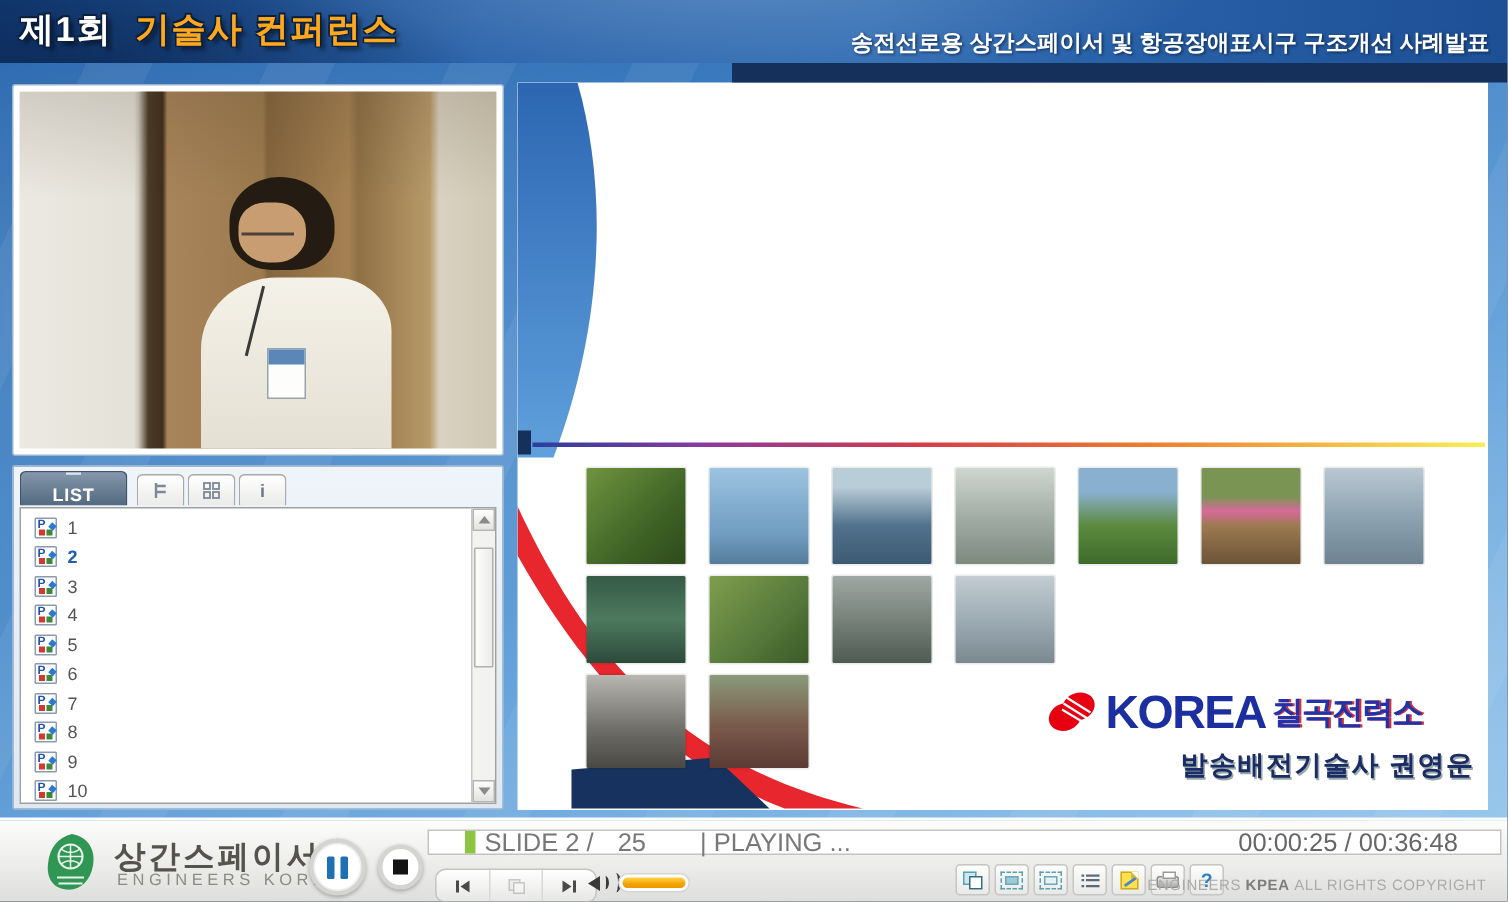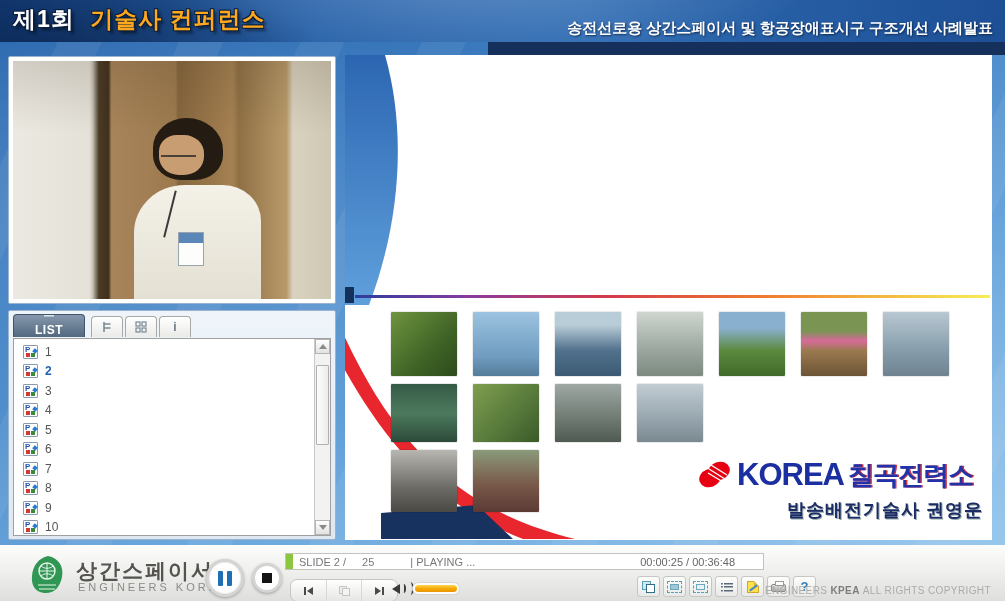--- a/index.html
+++ b/index.html
@@ -93,40 +93,40 @@
   .p6{background:linear-gradient(180deg,#7a9454 30%,#d86a9a 45%,#9c7a50 60%,#6b5436);}
   .p7{background:linear-gradient(180deg,#b9c8d2,#8aa0ae 55%,#6e8290);}
   .p8{background:linear-gradient(180deg,#355a46,#4d7a5e 50%,#2c4a3a);}
   .p9{background:linear-gradient(135deg,#7f9e4e,#55783a 60%,#3a5a28);}
   .p10{background:linear-gradient(180deg,#9fa8a4,#6f7a72 60%,#4f5a52);}
   .p11{background:linear-gradient(180deg,#c2ccd2,#97a6ae 60%,#7a8890);}
   .p12{background:linear-gradient(180deg,#b8b6b0,#6e6c66 60%,#4a4844);}
   .p13{background:linear-gradient(180deg,#8a9a7a,#7a5a4a 55%,#5a3a34);}
   .kepco{position:absolute;left:352px;top:402px;z-index:2;display:flex;align-items:center;gap:4px;white-space:nowrap;}
   .kepco-word{font-size:31px;font-weight:bold;color:#1b2fa0;letter-spacing:-1px;}
-  .kepco-suffix{font-size:26px;font-weight:bold;color:#2233aa;letter-spacing:-1px;text-shadow:1.5px 0 0 #d03040;}
+  .kepco-suffix{font-size:21px;font-weight:bold;color:#2233aa;letter-spacing:-1px;text-shadow:1.5px 0 0 #d03040;}
   .s-author{position:absolute;left:390px;top:443px;width:300px;z-index:2;text-align:center;
     font-size:18px;font-weight:bold;color:#1a2b66;letter-spacing:1px;text-shadow:1px 1px 0 #9aa;white-space:nowrap;}
 
   
   .bar{position:absolute;left:0;top:545px;width:1005px;height:56px;z-index:4;
     background:linear-gradient(#fcfcfb,#ececea 55%,#dededc);border-top:2px solid #fdfdfc;}
   .org-logo{position:absolute;left:30px;top:8px;}
   .org-ko{position:absolute;left:76px;top:10px;font-size:21px;font-weight:bold;color:#55534e;letter-spacing:2px;}
   .org-en{position:absolute;left:78px;top:34px;font-size:11px;color:#8b8b85;letter-spacing:3px;}
   .btn-pause{position:absolute;left:206px;top:12px;width:38px;height:38px;border-radius:50%;
     background:#fff;border:3px solid #d4d4d2;box-shadow:0 1px 3px rgba(0,0,0,.3), inset 0 0 0 1px #eee;
     display:flex;align-items:center;justify-content:center;gap:4px;}
   .btn-pause i{width:5px;height:15px;background:#1f6fb5;border-radius:1px;}
   .btn-stop{position:absolute;left:252px;top:16px;width:30px;height:30px;border-radius:50%;
     background:#fff;border:3px solid #d4d4d2;box-shadow:0 1px 3px rgba(0,0,0,.3);
     display:flex;align-items:center;justify-content:center;}
   .btn-stop i{width:10px;height:10px;background:#141414;}
-  .status{position:absolute;left:285px;top:6px;width:479px;height:17px;background:#fff;border:1px solid #c2c2c0;
-    display:flex;align-items:center;font-size:11px;color:#777;}
+  .status{position:absolute;left:285px;top:6px;width:716px;height:17px;background:#fff;border:1px solid #c2c2c0;
+    display:flex;align-items:center;font-size:17px;color:#777;padding-left:24px;}
   .st-green{width:7px;height:100%;background:#8cc63e;margin-right:6px;flex:0 0 auto;}
   .st-total{margin-left:16px;}
   .st-state{margin-left:36px;}
   .st-time{margin-left:auto;margin-right:28px;color:#666;}
   .seg{position:absolute;left:290px;top:32px;width:108px;height:23px;background:linear-gradient(#ffffff,#e6e6e4);
     border:1px solid #c6c6c4;border-radius:7px;display:flex;}
   .seg-btn{flex:1;display:flex;align-items:center;justify-content:center;gap:1px;}
   .seg-btn+.seg-btn{border-left:1px solid #d8d8d6;}
   .tri-l{width:0;height:0;border-top:4px solid transparent;border-bottom:4px solid transparent;border-right:6px solid #4a4a48;}
   .tri-r{width:0;height:0;border-top:4px solid transparent;border-bottom:4px solid transparent;border-left:6px solid #4a4a48;}

